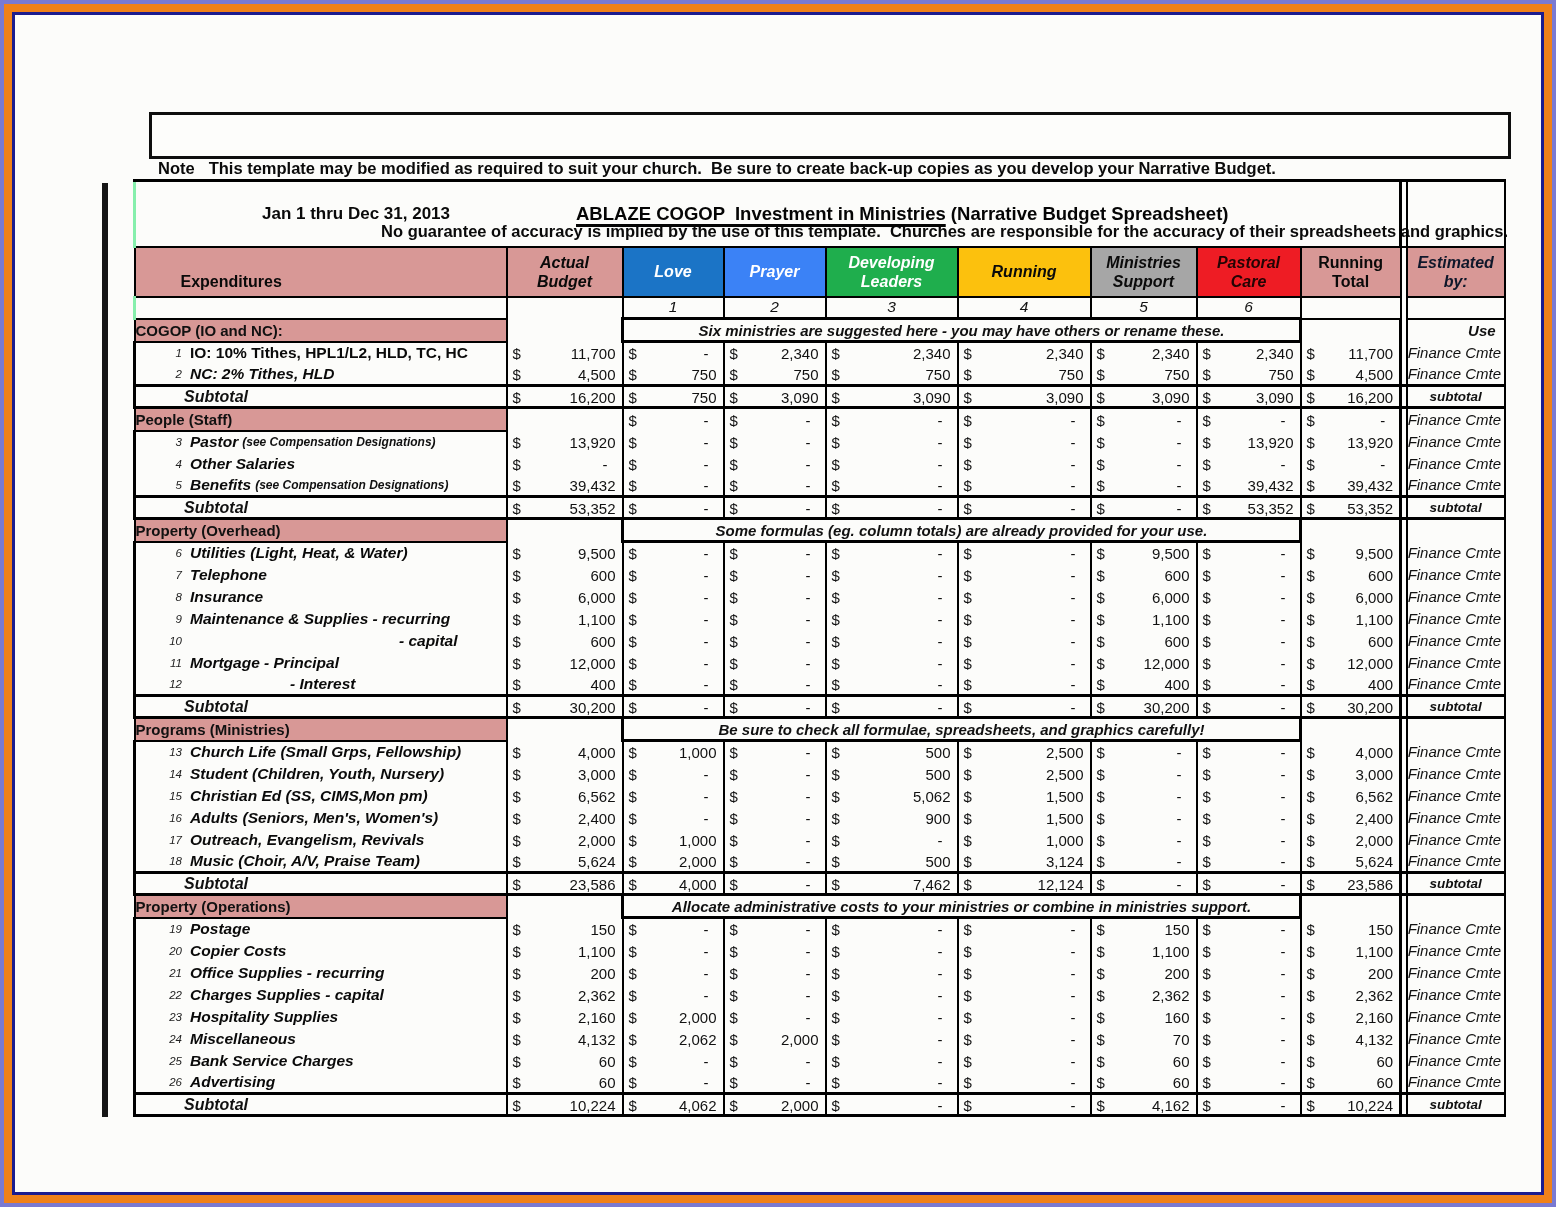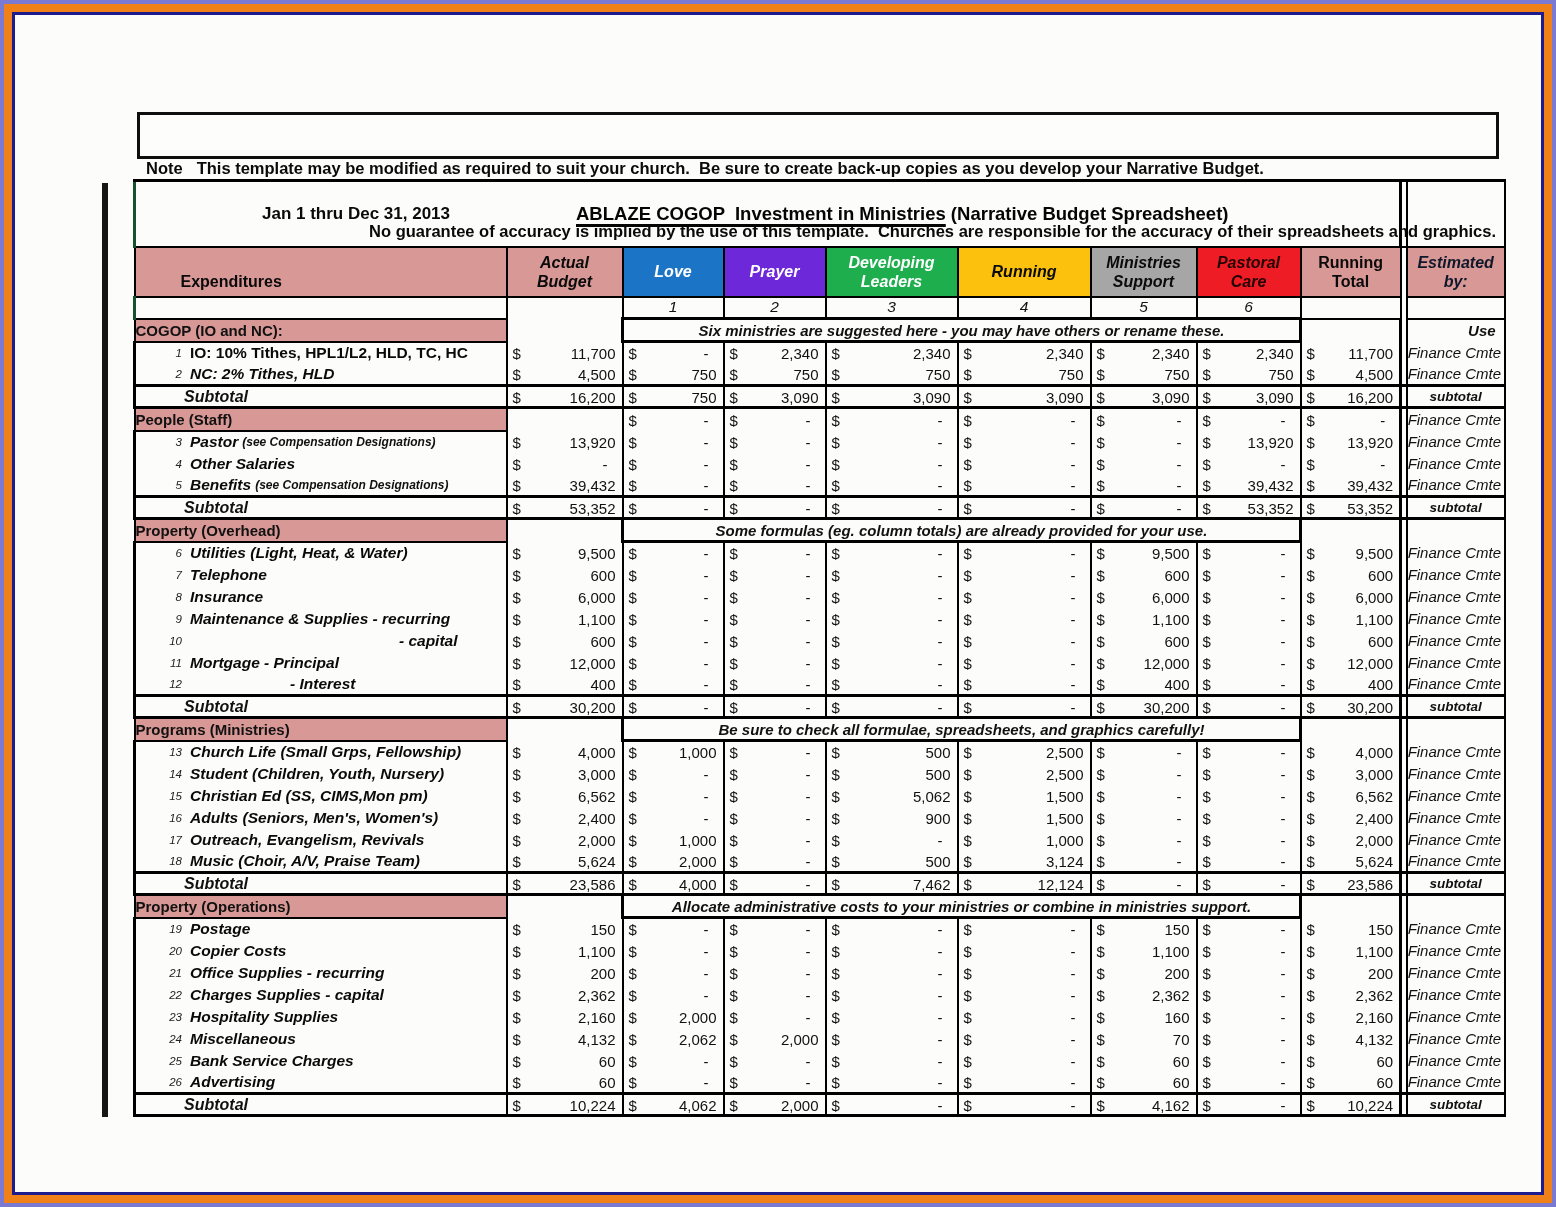--- a/index.html
+++ b/index.html
@@ -7,42 +7,42 @@
     width:1556px;height:1207px;position:relative;
     background:#7a7ad2;
     font-family:"Liberation Sans", sans-serif;
     overflow:hidden;
   }
   .frame-orange{position:absolute;left:4px;top:4px;right:4px;bottom:4px;background:#f08119;}
   .frame-navy{position:absolute;left:12px;top:12px;right:12px;bottom:12px;background:#1c1c8e;}
   .frame-page{position:absolute;left:15px;top:15px;right:15px;bottom:15px;background:#fcfcfa;}
 
   .note-box{
-    position:absolute;left:137px;top:112px;width:1362px;height:47px;
+    position:absolute;left:149px;top:112px;width:1362px;height:47px;
     border:3px solid #0e0e0e;background:#fdfdfb;box-sizing:border-box;
     font-weight:bold;font-size:16.5px;color:#0a0a0a;
     padding:1px 0 0 6px;line-height:21px;white-space:pre;
   }
   .note-line2{padding-left:56px;text-align:right;}
   .note-label{display:inline-block;margin-right:14px;}
 
   .left-rule{position:absolute;left:102px;top:183px;width:6px;height:934px;background:#161616;}
 
   table.sheet{
     position:absolute;left:133px;top:179px;
     border-collapse:collapse;table-layout:fixed;
     width:1370px;
   }
   table.sheet td{
     padding:0;margin:0;vertical-align:middle;overflow:hidden;white-space:nowrap;
     font-size:15px;color:#111;box-sizing:border-box;
   }
   
   td.v{border-left:2px solid #000;border-right:2px solid #000;}
-  td.outL{border-left:3px solid #14532d;}
+  td.outL{border-left:3px solid #86efac;}
   td.outR{border-right:3px solid #000;}
   td.sp{border:none;}
   td.est{border-left:2px solid #000;border-right:2px solid #000;
          font-style:italic;font-size:13.5px;padding-left:6px;color:#1c1c1c;}
   td.est.use{font-weight:bold;font-size:15px;text-align:right;padding-right:8px;}
   td.est.subtl{font-weight:bold;text-align:center;font-size:13.5px;padding-left:0;}
 
   tr.title-row td.title-cell{border-top:3px solid #000;}
   .title-flex{display:flex;align-items:center;height:100%;}
   .title-date{width:440px;text-align:center;font-weight:bold;font-size:17px;color:#0a0a0a;}
@@ -120,21 +120,21 @@
           </div>
         </td>
         <td class="sp "></td>
         <td class="est est-title"></td>
       </tr>
       <tr class="header-row" style="height: 50px;">
         <td class="h-exp outL" style="background: rgb(216, 152, 150); color: rgb(10, 10, 10);">Expenditures</td>
         <td style="background: rgb(216, 152, 150); color: rgb(10, 10, 10);">Actual
 Budget</td>
         <td style="background: rgb(27, 116, 198); color: rgb(255, 255, 255);">Love</td>
-        <td style="background: #6d28d9; color: rgb(255, 255, 255);">Prayer</td>
+        <td style="background: #3b82f6; color: rgb(255, 255, 255);">Prayer</td>
         <td style="background: rgb(31, 174, 77); color: rgb(255, 255, 255);">Developing
 Leaders</td>
         <td style="background: rgb(252, 193, 13); color: rgb(10, 10, 10);">Running</td>
         <td style="background: rgb(166, 166, 166); color: rgb(10, 10, 10);">Ministries
 Support</td>
         <td style="background: rgb(238, 28, 36); color: rgb(35, 4, 4);">Pastoral
 Care</td>
         <td class="outR h-upright" style="background: rgb(216, 152, 150); color: rgb(10, 10, 10);">Running
 Total</td>
         <td class="sp "></td>

